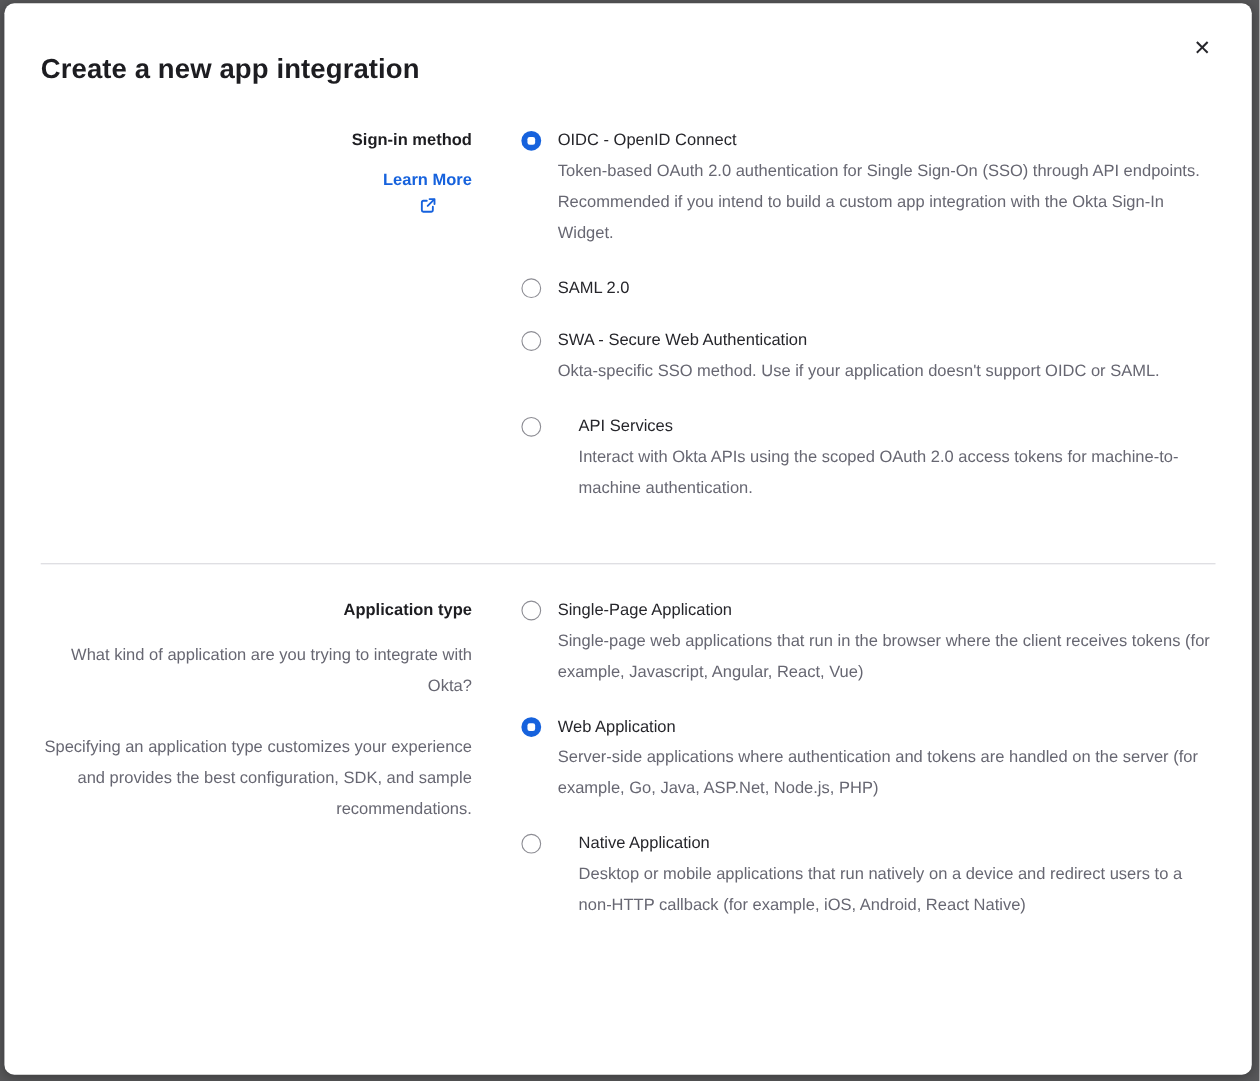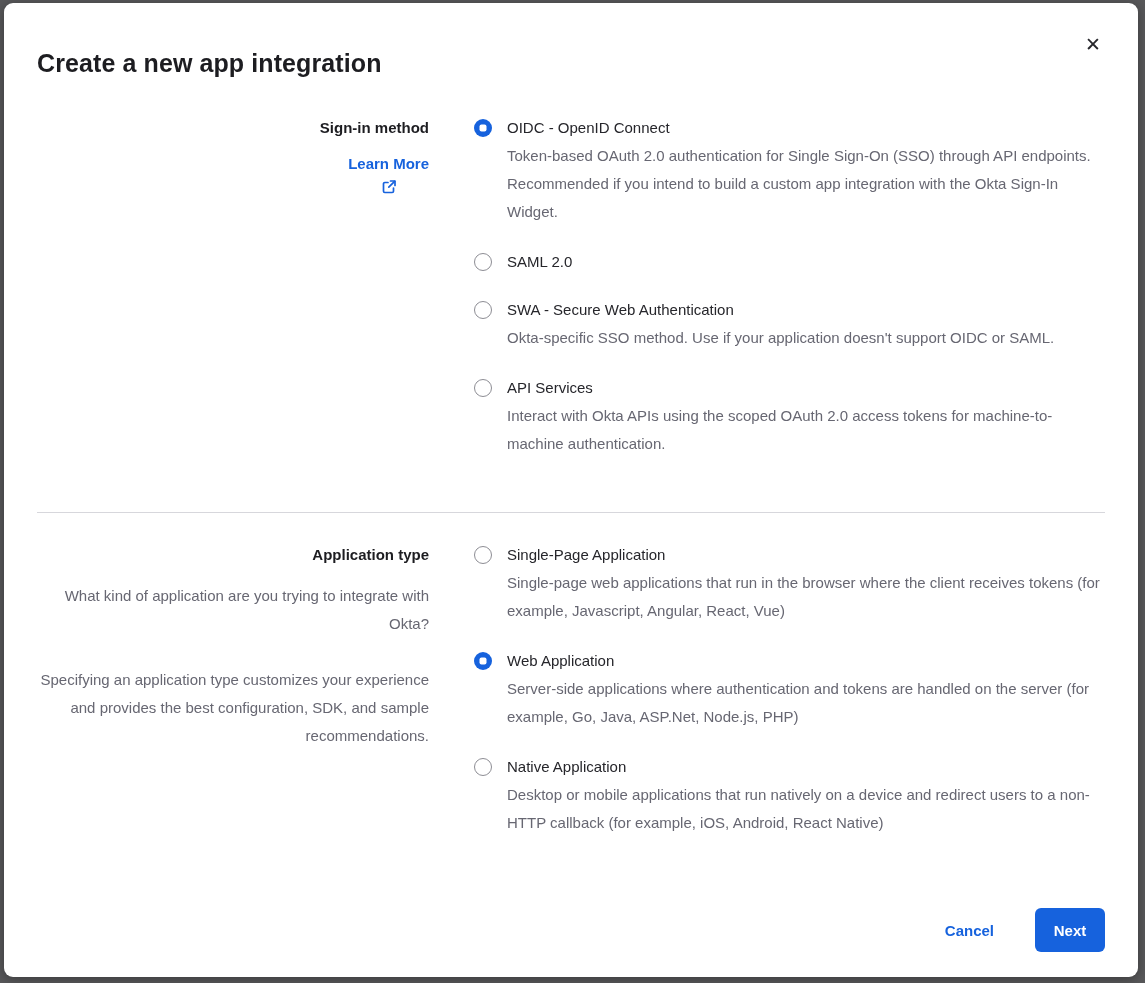--- a/index.html
+++ b/index.html
@@ -69,21 +69,21 @@
     text-decoration: none;
     cursor: pointer;
     flex-direction: column;
   }
   .right-col { flex: 1 1 auto; }
   .option {
     display: flex;
     align-items: flex-start;
     margin-bottom: 24px;
   }
-  .option:last-child { margin-bottom: 0; }
+  .option:last-child { margin-bottom: 0; gap: 19px; }
   .radio {
     flex: 0 0 18px;
     width: 18px; height: 18px;
     border-radius: 50%;
     margin-top: 3px;
     margin-right: 15px;
     cursor: pointer;
     position: relative;
     border: 1px solid #8d8d94;
     background: #ffffff;
@@ -237,18 +237,14 @@
         <span class="radio"></span>
         <div class="option-text">
           <span class="option-label">Native Application</span>
           <div class="option-desc">Desktop or mobile applications that run natively on a device and redirect users to a non-HTTP callback (for example, iOS, Android, React Native)</div>
         </div>
       </div>
 
     </div>
   </div>
 
-  <div class="footer">
-    <button class="cancel-link">Cancel</button>
-    <button class="next-btn">Next</button>
-  </div>
 
 </div>
 
 </body></html>

